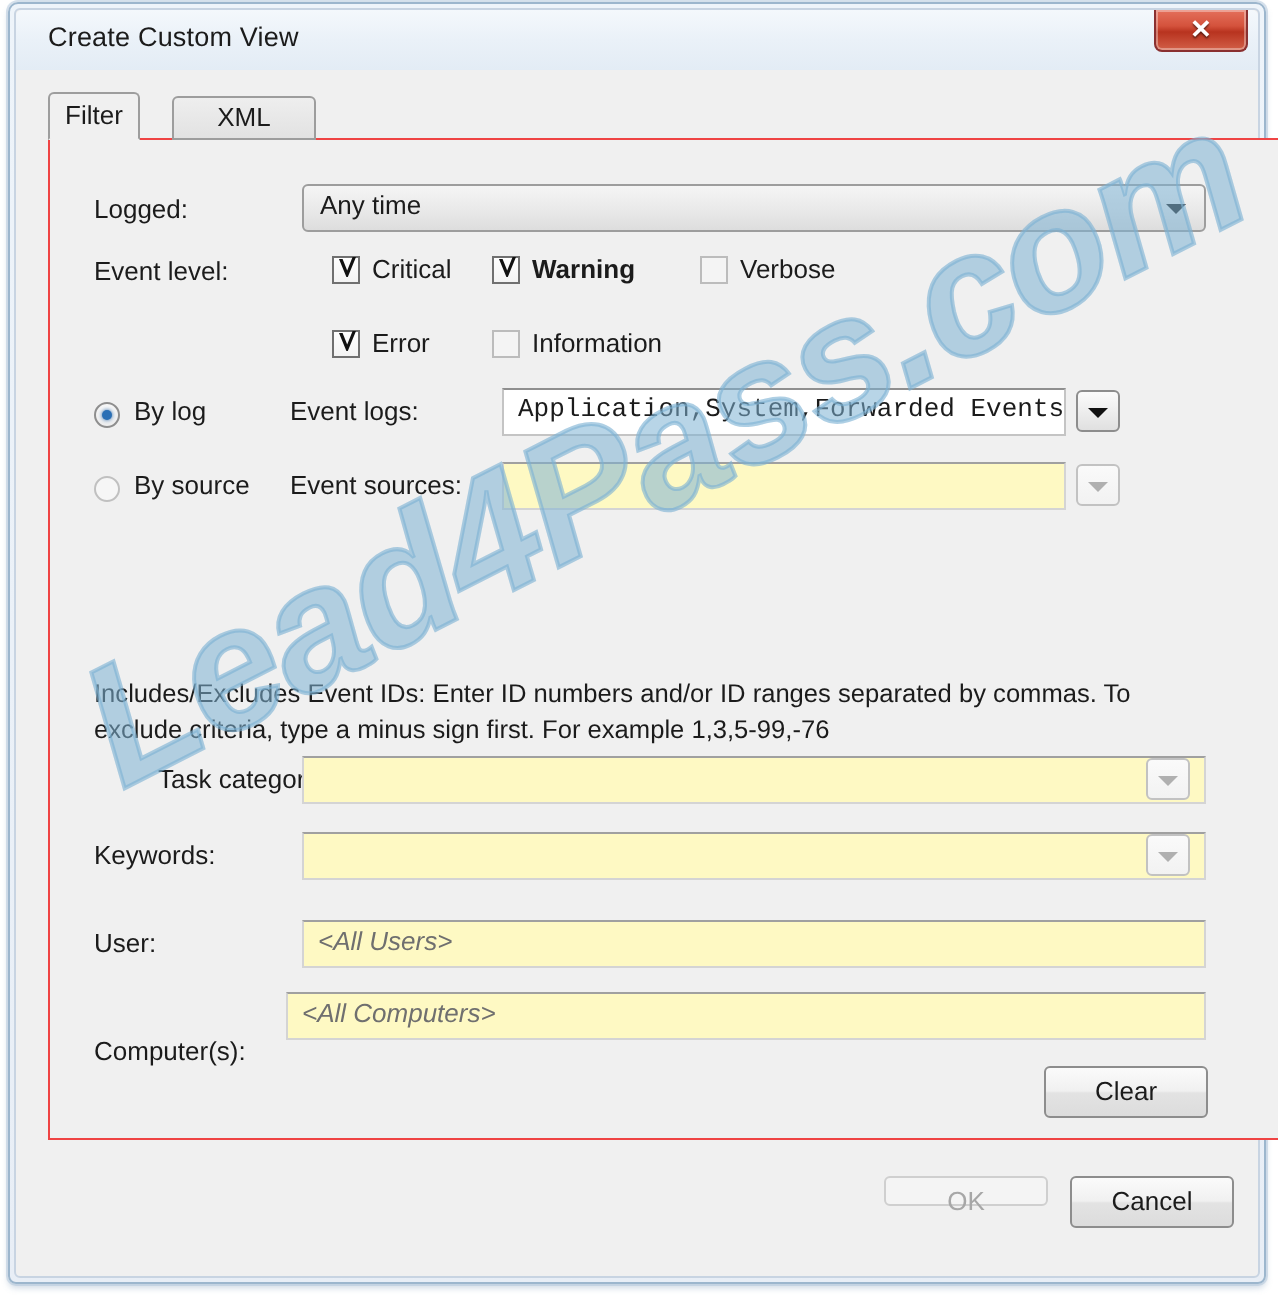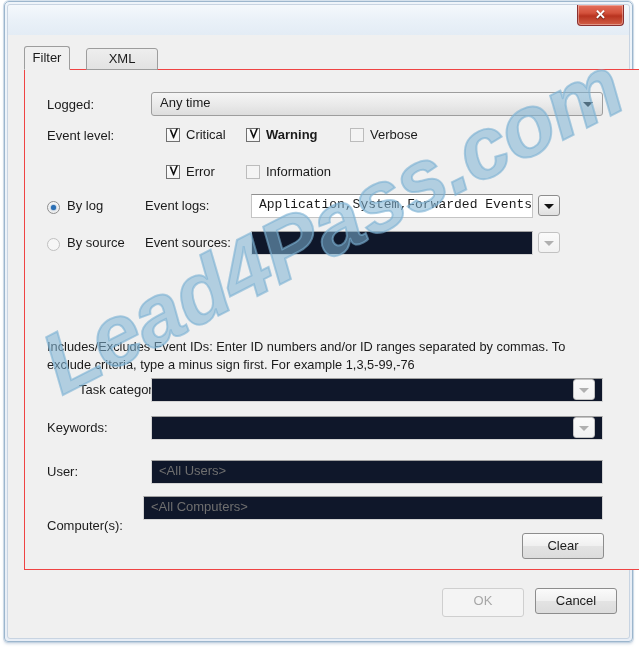--- a/index.html
+++ b/index.html
@@ -181,23 +181,24 @@
   .field .txt {
     position: absolute;
     left: 7px;
     top: 2px;
     font-size: 13px;
     color: #1b1b1b;
     white-space: nowrap;
   }
   .field .txt.placeholder { color: #6f6f6f; }
   .field.disabled {
-    background: #0f172a;
+    background: #fef9c3;
     border: 1px solid #d4d4d4;
     border-top: 1px solid #a0a0a0;
+    font-style: italic;
   }
 
   
   .dd-btn {
     position: absolute;
     width: 22px;
     height: 21px;
     box-sizing: border-box;
     border: 1px solid #8d8d8d;
     border-radius: 3px;
@@ -326,20 +327,21 @@
     white-space: nowrap;
   }
 </style>
 </head>
 <body>
 
 <div id="window">
   <div id="window-inner">
 
     <div id="titlebar">
+      <div id="title-text">Create Custom View</div>
       <div id="close-button">
         <div class="glyph">✕</div>
       </div>
     </div>
 
     <div id="tabstrip">
       <div class="tab active">Filter</div>
       <div class="tab inactive">XML</div>
     </div>
 
@@ -427,21 +429,21 @@
       </div>
 
       <div class="lbl" style="left:22px; top:430px;margin-top:18px;">Computer(s):</div>
       <div class="field disabled" style="left:118px; top:426px; width:460px; height:24px;">
         <span class="txt placeholder">&lt;All Computers&gt;</span>
       </div>
 
       <div class="btn" style="left:497px; top:463px; width:82px; height:26px;">Clear</div>
     </div>
 
-    <div class="btn disabled" style="left:434px; top:583px; width:82px; height:29px;">OK</div>
+    <div class="btn disabled" style="left:434px; top:583px; width:82px; height:15px;">OK</div>
     <div class="btn" style="left:527px; top:583px; width:82px; height:26px;">Cancel</div>
 
     <div id="watermark">
       <div class="wm-text">Lead4Pass.com</div>
     </div>
 
   </div>
 </div>
 
 </body></html>

